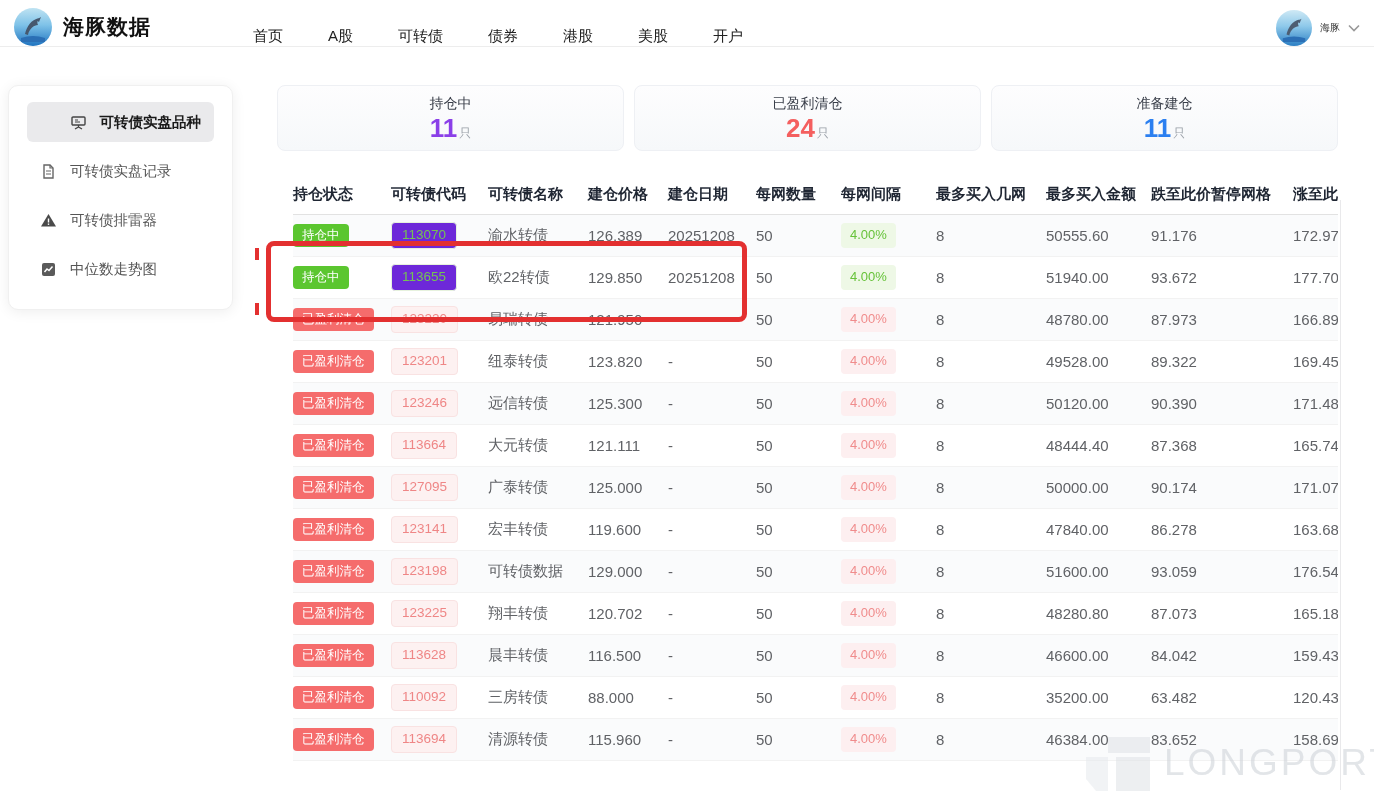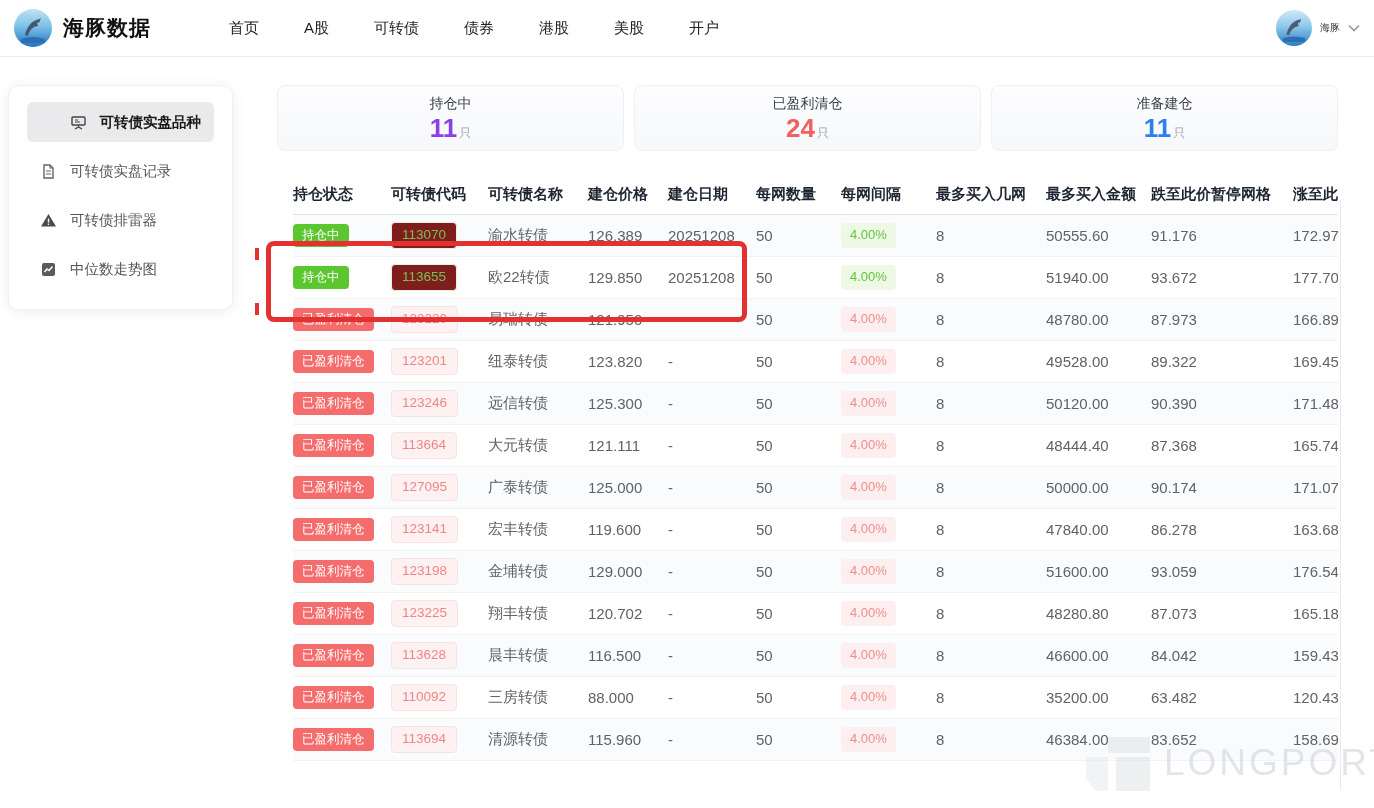--- a/index.html
+++ b/index.html
@@ -4,22 +4,22 @@
 <style>
   * { margin:0; padding:0; box-sizing:border-box; }
   html,body { width:1374px; height:808px; }
   body {
     font-family:"Liberation Sans","DejaVu Sans",sans-serif;
     background:#fff; color:#333; overflow:hidden; position:relative;
   }
 
   
   .topbar {
-    height:57px; background:#fff; border-bottom:1px solid #ededed;
-    display:flex; align-items:center; padding:0 14px; position:relative; z-index:10;
+    height:47px; background:#fff; border-bottom:1px solid #ededed;
+    display:flex; align-items:flex-end; padding:0 14px; position:relative; z-index:10;gap:24px;
   }
   .brand { display:flex; align-items:center; gap:11px; cursor:pointer; }
   .logo-circle {
     width:38px; height:38px; border-radius:50%;
     background:linear-gradient(180deg,#bfe3f2 0%,#7ec2e8 45%,#1f74c0 100%);
     display:flex; align-items:center; justify-content:center; overflow:hidden;
   }
   .brand-title { font-size:21px; font-weight:700; color:#111; letter-spacing:1px; }
   .topnav { display:flex; align-items:center; margin-left:78px; gap:45px; }
   .topnav a { font-size:15px; color:#222; text-decoration:none; cursor:pointer; white-space:nowrap; }
@@ -74,21 +74,21 @@
   .status-badge {
     display:inline-block; padding:4px 9px; border-radius:4px;
     font-size:12.5px; color:#fff; line-height:1.15;
   }
   .status-badge.holding { background:#5bc62f; }
   .status-badge.cleared { background:#f56c6c; }
   .code-badge {
     display:inline-block; min-width:66px; text-align:center; padding:5px 10px;
     border-radius:4px; font-size:13.5px; line-height:1.1;
   }
-  .code-badge.holding { background:#7f1d1d; color:#74c353; border:1px solid #e7f2de; }
+  .code-badge.holding { background:#6d28d9; color:#74c353; border:1px solid #e7f2de; }
   .code-badge.cleared { background:#fdf1f1; color:#ef8686; border:1px solid #f9e2e2; }
   .interval-badge {
     display:inline-block; padding:5px 9px; border-radius:4px; font-size:13px; line-height:1.1;
   }
   .interval-badge.holding { background:#eef8e6; color:#67c23a; }
   .interval-badge.cleared { background:#fdeff0; color:#f08c8c; }
 
   .v-divider { position:absolute; left:1340px; top:200px; width:1px; height:590px; background:#e9e9eb; }
 
   
@@ -321,21 +321,21 @@
           <div class="cell"><span>50</span></div>
           <div class="cell"><span class="interval-badge cleared">4.00%</span></div>
           <div class="cell"><span>8</span></div>
           <div class="cell"><span>47840.00</span></div>
           <div class="cell"><span>86.278</span></div>
           <div class="cell"><span>163.68</span></div>
         </div>
         <div class="t-row">
           <div class="cell"><span class="status-badge cleared">已盈利清仓</span></div>
           <div class="cell"><span class="code-badge cleared">123198</span></div>
-          <div class="cell"><span>金埔转债</span></div>
+          <div class="cell"><span>可转债数据</span></div>
           <div class="cell"><span>129.000</span></div>
           <div class="cell"><span>-</span></div>
           <div class="cell"><span>50</span></div>
           <div class="cell"><span class="interval-badge cleared">4.00%</span></div>
           <div class="cell"><span>8</span></div>
           <div class="cell"><span>51600.00</span></div>
           <div class="cell"><span>93.059</span></div>
           <div class="cell"><span>176.54</span></div>
         </div>
         <div class="t-row">

